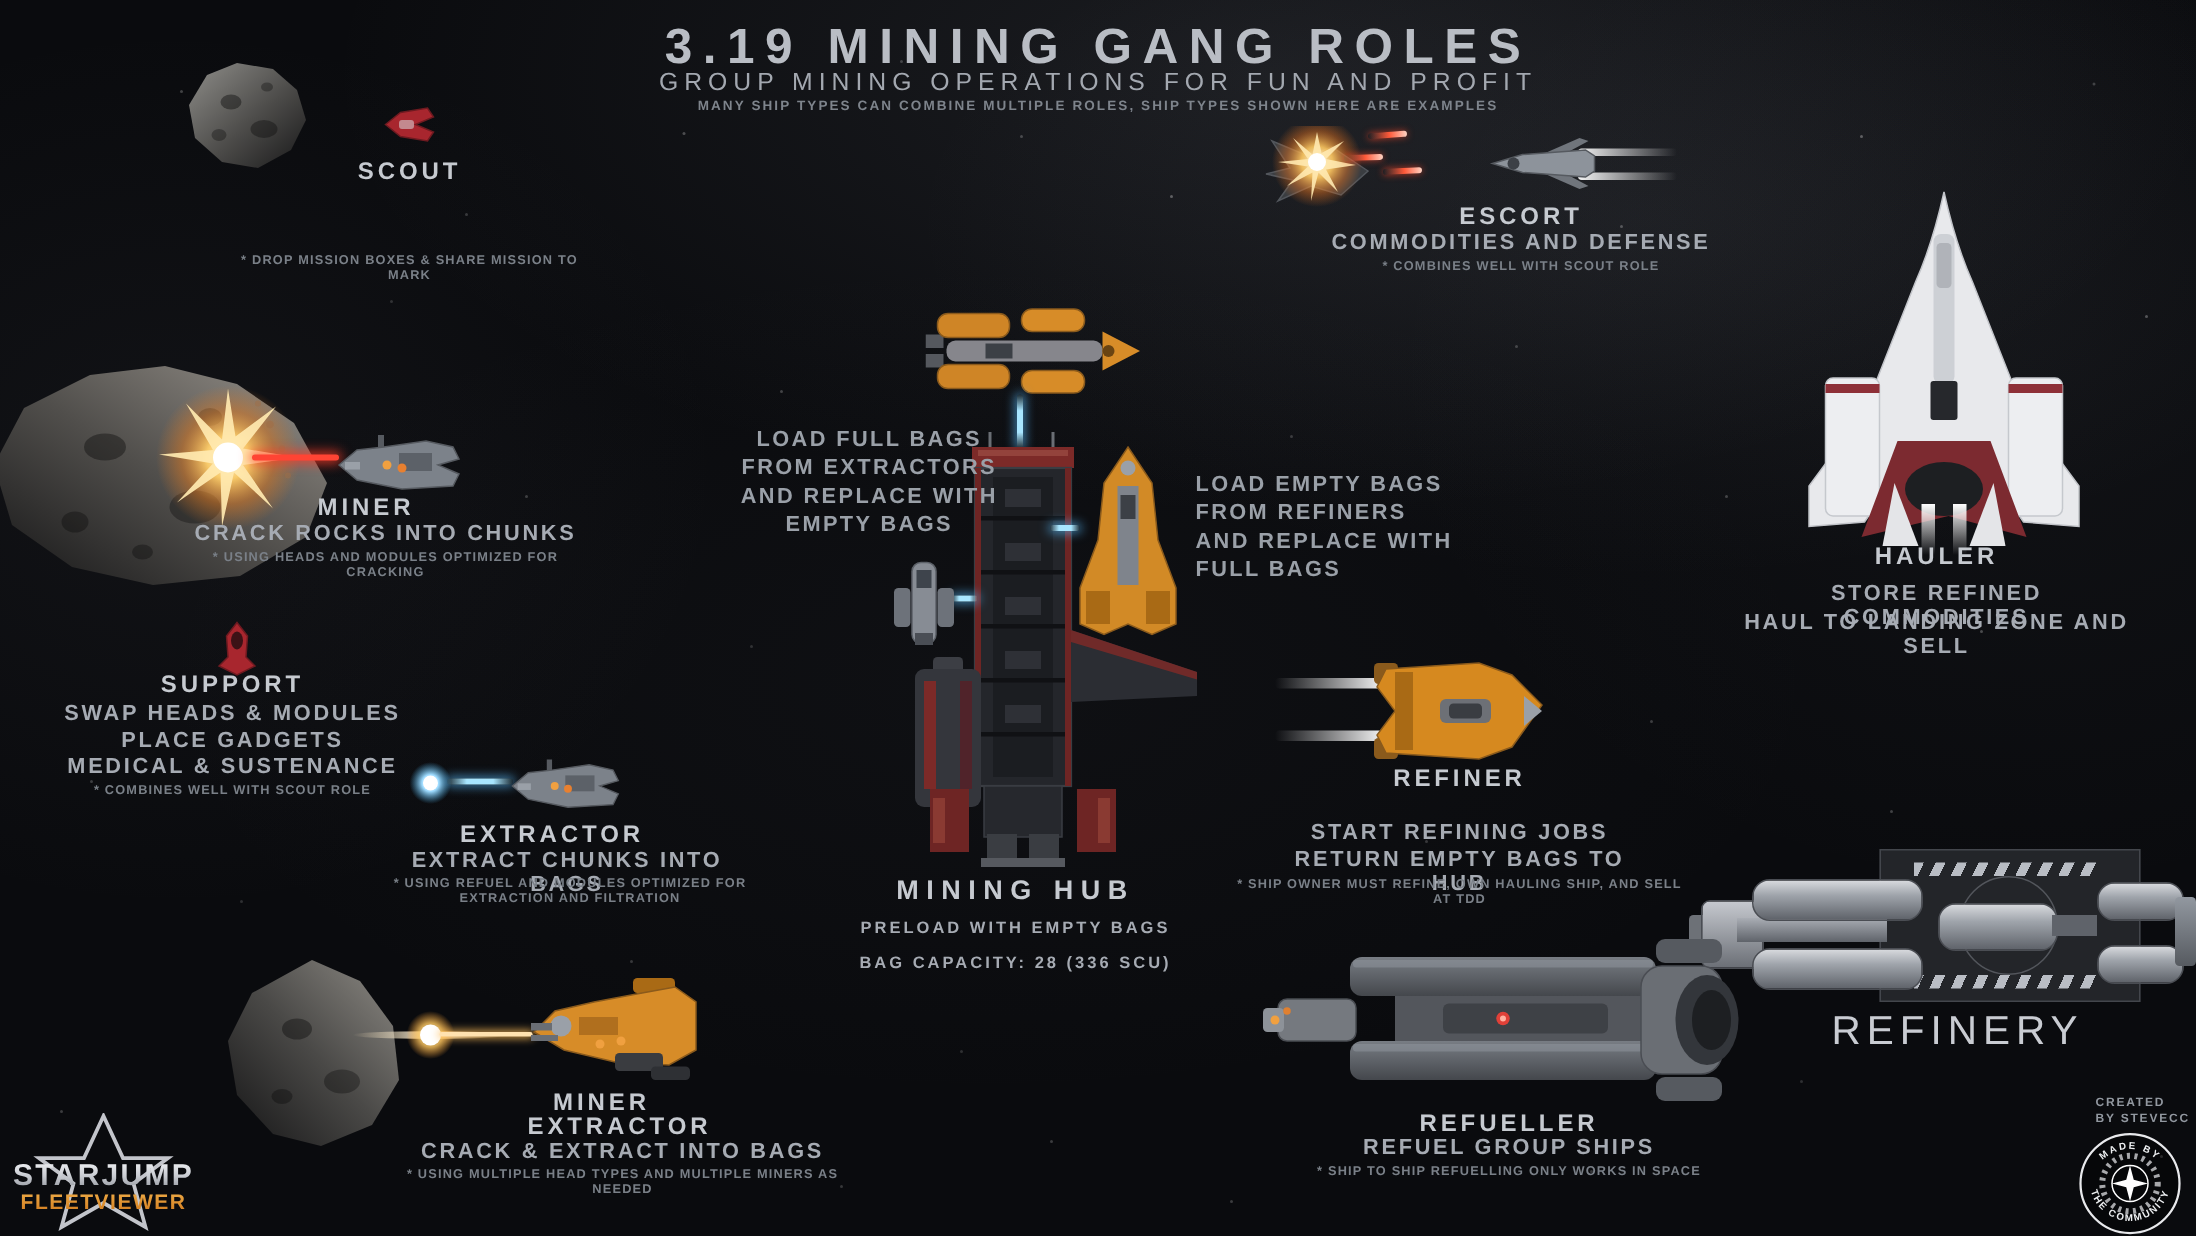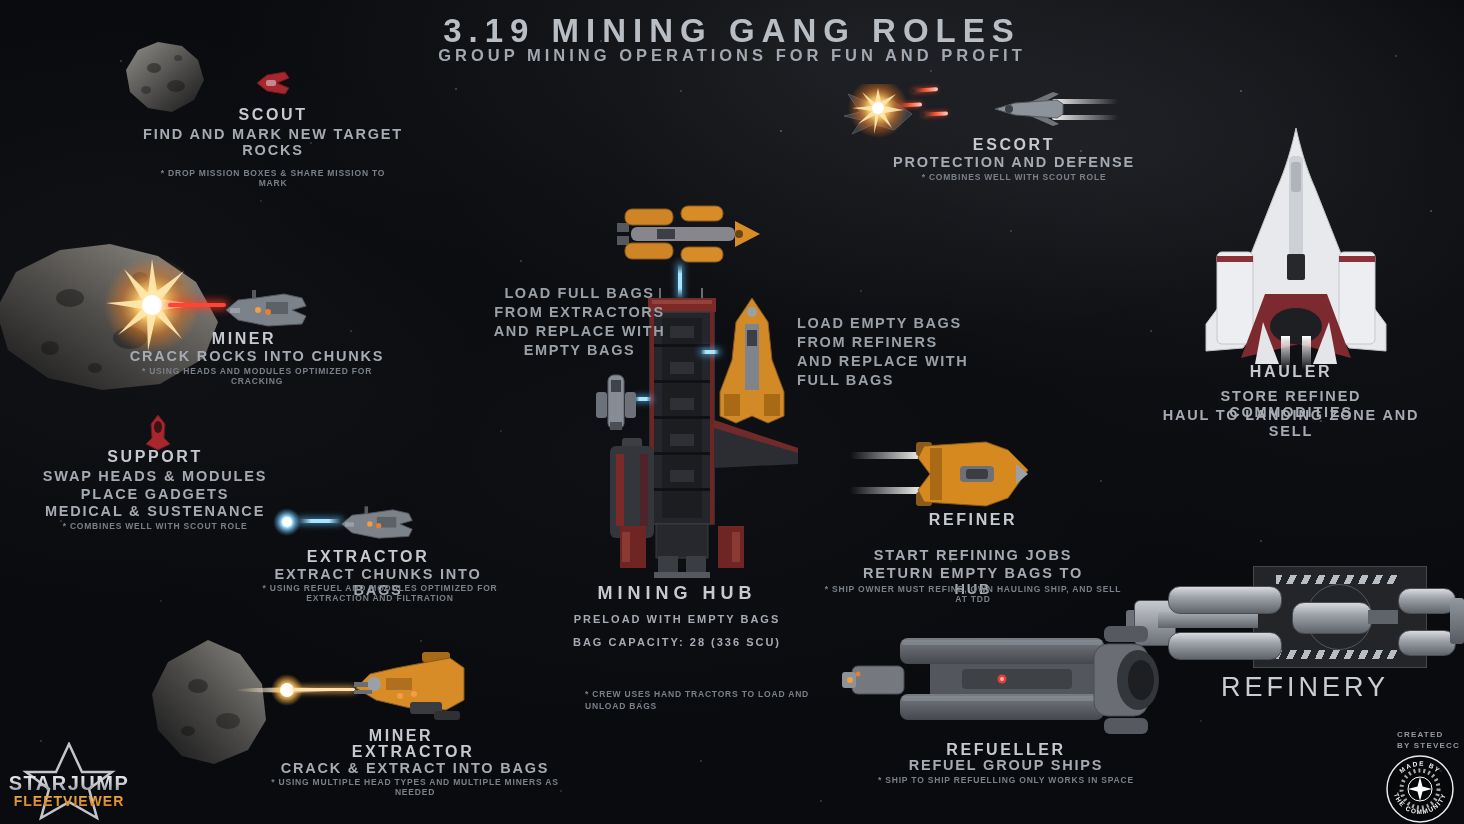--- a/index.html
+++ b/index.html
@@ -25,21 +25,21 @@
     1100px 480px rgba(255,255,255,.2),1260px 540px rgba(255,255,255,.22),1420px 620px rgba(255,255,255,.2),
     160px 600px rgba(255,255,255,.15),420px 640px rgba(255,255,255,.18),640px 700px rgba(255,255,255,.15),
     820px 800px rgba(255,255,255,.2),1060px 780px rgba(255,255,255,.18),1200px 720px rgba(255,255,255,.15),
     40px 740px rgba(255,255,255,.2),560px 790px rgba(255,255,255,.18),1440px 770px rgba(255,255,255,.2),
     260px 200px rgba(255,255,255,.15),680px 90px rgba(255,255,255,.22),1010px 230px rgba(255,255,255,.2);}
   .abs{position:absolute;}
   .lbl{position:absolute;text-align:center;}
   .left{text-align:left;}
   .prew{white-space:pre-line;}
   .title-main{font-size:33px;font-weight:700;letter-spacing:7px;color:#b9bdc4;}
-  .title-sub{font-size:16.5px;font-weight:700;letter-spacing:4px;color:#a3a8b0;}
+  .title-sub{font-size:16.5px;font-weight:400;letter-spacing:4px;color:#a3a8b0;}
   .title-note{font-size:9px;font-weight:700;letter-spacing:1.4px;color:#7e848c;}
   .sec-name{font-size:16px;font-weight:700;letter-spacing:2.6px;color:#c6cad0;}
   .sec-desc{font-size:14.5px;font-weight:700;letter-spacing:1.8px;color:#a6abb3;}
   .sec-note{font-size:8.5px;font-weight:700;letter-spacing:.8px;color:#7a8088;}
   .hub-title{font-size:18px;font-weight:700;letter-spacing:5px;color:#c6cad0;}
   .hub-desc{font-size:11px;font-weight:700;letter-spacing:2px;color:#a6abb3;}
   .hub-note{font-size:8.5px;font-weight:700;letter-spacing:.8px;color:#7a8088;line-height:12px;}
   .hub-side{font-size:14.5px;font-weight:700;letter-spacing:1.6px;color:#9aa0a8;line-height:19px;}
   .refinery-title{font-size:27px;font-weight:400;letter-spacing:4px;color:#c9ccd2;}
   .credit{font-size:8px;font-weight:700;letter-spacing:1.2px;color:#9298a0;line-height:11px;}
@@ -63,41 +63,41 @@
   .ref-circle{position:absolute;left:52px;top:17px;width:64px;height:64px;border:1.5px solid #53565c;border-radius:50%;}
 </style>
 </head>
 <body>
 
 <div id="canvas">
   <div class="stars"></div>
 
   <div class="lbl title-main" style="left:0;right:0;top:12px;">3.19 MINING GANG ROLES</div>
   <div class="lbl title-sub" style="left:0;right:0;top:46px;">GROUP MINING OPERATIONS FOR FUN AND PROFIT</div>
+  <div class="lbl title-note" style="left:0;right:0;top:65px;">MANY SHIP TYPES CAN COMBINE MULTIPLE ROLES, SHIP TYPES SHOWN HERE ARE EXAMPLES</div>
 
   <svg class="abs" style="left:120px;top:38px;" width="96" height="80" viewBox="0 0 96 80">
     <defs>
         <linearGradient id="ag1" x1="0" y1="0" x2="1" y2="1">
       <stop offset="0" stop-color="#8f8e8a"></stop>
           <stop offset=".55" stop-color="#4c4b49"></stop>
           <stop offset="1" stop-color="#181819"></stop>
     </linearGradient>
       </defs>
     <path d="M38,4 L62,8 L78,22 L84,42 L74,62 L52,74 L28,70 L10,54 L6,32 L18,12 Z" fill="url(#ag1)"></path>
     <ellipse cx="34" cy="30" rx="7" ry="5" fill="rgba(0,0,0,.38)"></ellipse>
     <ellipse cx="56" cy="48" rx="9" ry="6" fill="rgba(0,0,0,.32)"></ellipse>
     <ellipse cx="26" cy="52" rx="5" ry="4" fill="rgba(0,0,0,.3)"></ellipse>
     <ellipse cx="58" cy="20" rx="4" ry="3" fill="rgba(0,0,0,.3)"></ellipse>
   </svg>
   <svg class="abs" style="left:255px;top:68px;" width="36" height="30" viewBox="0 0 36 30">
     <path d="M2,15 L12,7 L30,4 L34,10 L22,15 L34,20 L30,26 L12,23 Z" fill="#a8262e" stroke="#6e1a20"></path>
     <rect x="11" y="12" width="10" height="6" rx="2" fill="#d8dade" opacity=".55"></rect>
   </svg>
   <div class="lbl sec-name" style="left:193px;top:106px;width:160px;">SCOUT</div>
-  <div class="lbl sec-desc" style="left:128px;top:126px;width:290px;">FIND AND MARK NEW TARGET ROCKS</div>
   <div class="lbl sec-note" style="left:158px;top:144px;width:230px;margin-top:24px;">* DROP MISSION BOXES &amp; SHARE MISSION TO MARK</div>
 
   <svg class="abs" style="left:842px;top:92px;" width="74" height="44" viewBox="0 0 74 44">
     <path d="M70,22 L46,6 L30,12 L6,2 L18,20 L2,24 L20,28 L10,42 L32,32 L52,38 Z" fill="#3a3d41" stroke="#52565c"></path>
   </svg>
   <svg class="abs" style="left:846px;top:84px;" width="64" height="64" viewBox="0 0 64 64">
     <defs>
         <radialGradient id="eg2">
           <stop offset="0" stop-color="#fff8e8"></stop>
           <stop offset=".35" stop-color="#ffc860" stop-opacity=".9"></stop>
@@ -114,21 +114,21 @@
   <div class="bolt" style="left:922px;top:112px;transform:rotate(-3deg);"></div>
   <div class="trail-r" style="left:1052px;top:99px;width:66px;height:5px;"></div>
   <div class="trail-r" style="left:1052px;top:115px;width:66px;height:5px;"></div>
   <svg class="abs" style="left:993px;top:90px;" width="72" height="38" viewBox="0 0 72 38">
     <path d="M28,16 L60,2 L66,4 L40,18 Z" fill="#70757c"></path>
     <path d="M28,22 L60,36 L66,34 L40,20 Z" fill="#70757c"></path>
     <path d="M2,19 L22,13 L64,10 L70,14 L70,24 L64,28 L22,25 Z" fill="#8d939b" stroke="#565a60"></path>
     <circle cx="16" cy="19" r="4" fill="#3c4046"></circle>
   </svg>
   <div class="lbl sec-name" style="left:934px;top:136px;width:160px;">ESCORT</div>
-  <div class="lbl sec-desc" style="left:884px;top:154px;width:260px;">PROTECTION AND DEFENSE</div>
+  <div class="lbl sec-desc" style="left:884px;top:154px;width:260px;">COMMODITIES AND DEFENSE</div>
   <div class="lbl sec-note" style="left:914px;top:172px;width:200px;">* COMBINES WELL WITH SCOUT ROLE</div>
 
   <svg class="abs" style="left:1203px;top:126px;" width="186" height="246" viewBox="0 0 186 246">
     <defs>
         <linearGradient id="hflame" x1="0" y1="0" x2="0" y2="1">
       <stop offset="0" stop-color="#ffffff"></stop>
           <stop offset="1" stop-color="#ffffff" stop-opacity="0"></stop>
     </linearGradient>
       </defs>
     <path d="M93,2 C97,20 103,42 112,62 L146,148 L183,198 L183,225 L146,222 L128,196 L58,196 L40,222 L3,225 L3,198 L40,148 L74,62 C83,42 89,20 93,2 Z" fill="#e8e9ec" stroke="#c2c4c9"></path>
@@ -302,22 +302,20 @@
 FROM EXTRACTORS
 AND REPLACE WITH
 EMPTY BAGS</div>
   <div class="lbl hub-side left prew" style="left:797px;top:314px;width:175px;">LOAD EMPTY BAGS
 FROM REFINERS
 AND REPLACE WITH
 FULL BAGS</div>
   <div class="lbl hub-title" style="left:537px;top:583px;width:280px;">MINING HUB</div>
   <div class="lbl hub-desc" style="left:537px;top:613px;width:280px;">PRELOAD WITH EMPTY BAGS</div>
   <div class="lbl hub-desc" style="left:537px;top:636px;width:280px;">BAG CAPACITY: 28 (336 SCU)</div>
-  <div class="lbl hub-note left prew" style="left:585px;top:688px;width:250px;">* CREW USES HAND TRACTORS TO LOAD AND
-UNLOAD BAGS</div>
 
   <div class="trail-l" style="left:850px;top:452px;width:72px;height:7px;"></div>
   <div class="trail-l" style="left:850px;top:487px;width:72px;height:7px;"></div>
   <svg class="abs" style="left:916px;top:440px;" width="116" height="70" viewBox="0 0 116 70">
     <rect x="0" y="2" width="16" height="14" rx="3" fill="#8a5a1c"></rect>
     <rect x="0" y="52" width="16" height="14" rx="3" fill="#8a5a1c"></rect>
     <path d="M8,6 L70,2 L92,10 L112,30 L92,58 L70,66 L8,62 L2,50 L14,34 L2,18 Z" fill="#d6891f" stroke="#8a5a1c"></path>
     <rect x="14" y="8" width="12" height="52" fill="#a96a15"></rect>
     <path d="M100,24 L112,34 L100,44 Z" fill="#9aa0a8"></path>
     <rect x="44" y="26" width="34" height="16" rx="4" fill="#6d7076"></rect>

